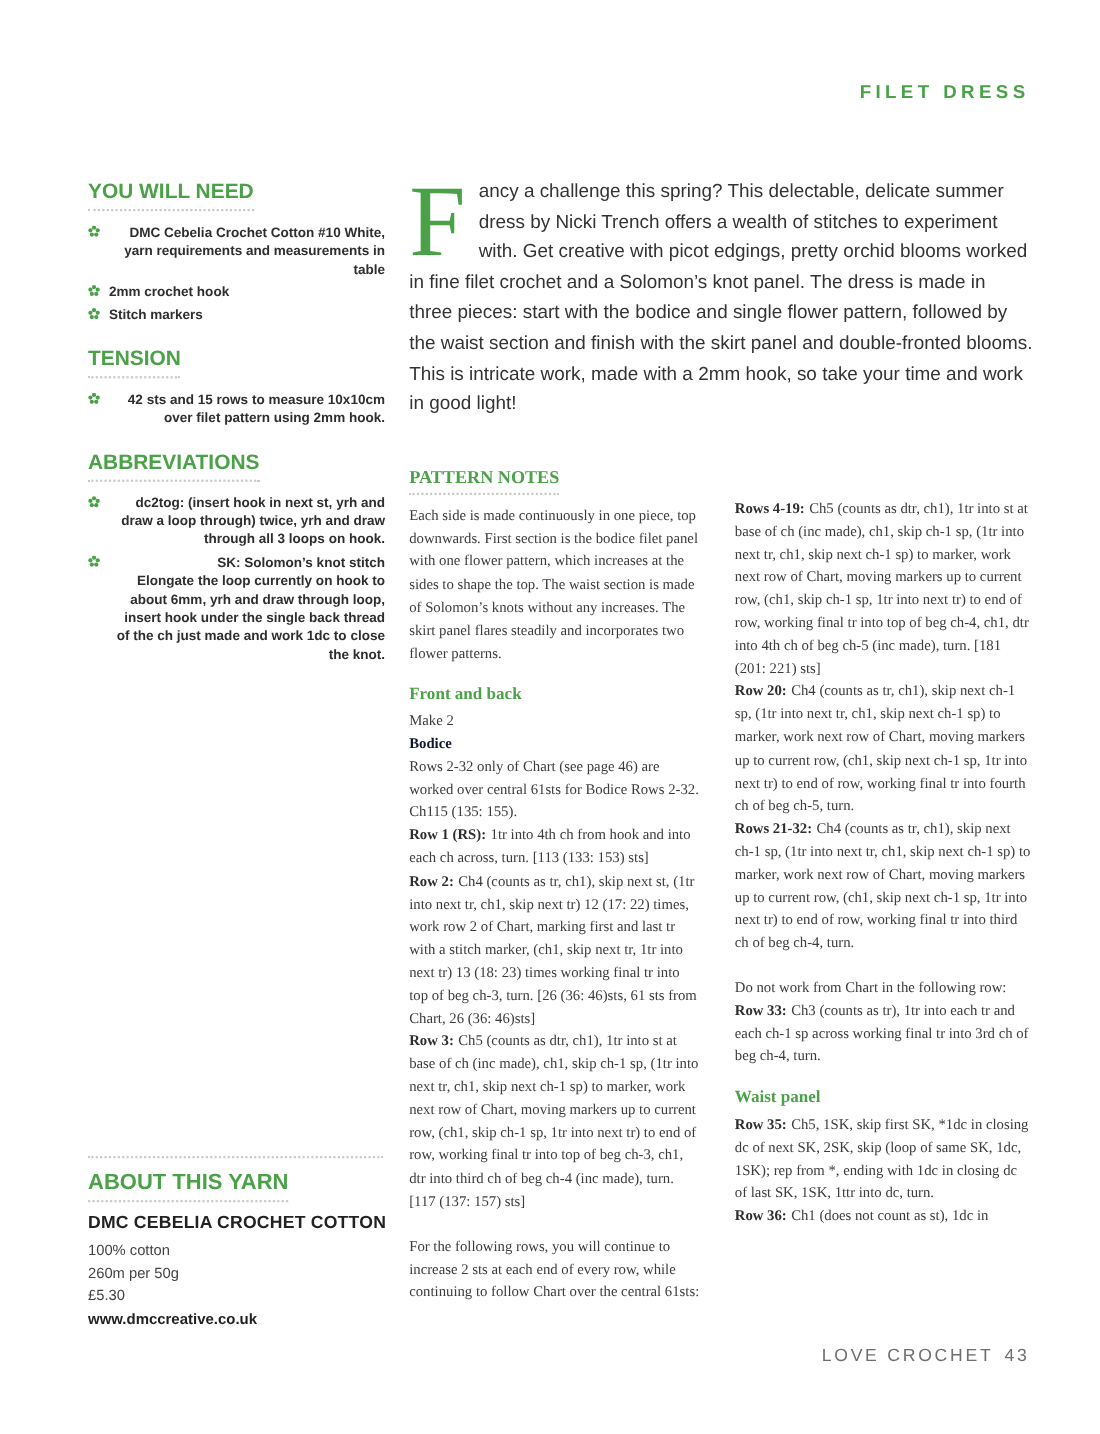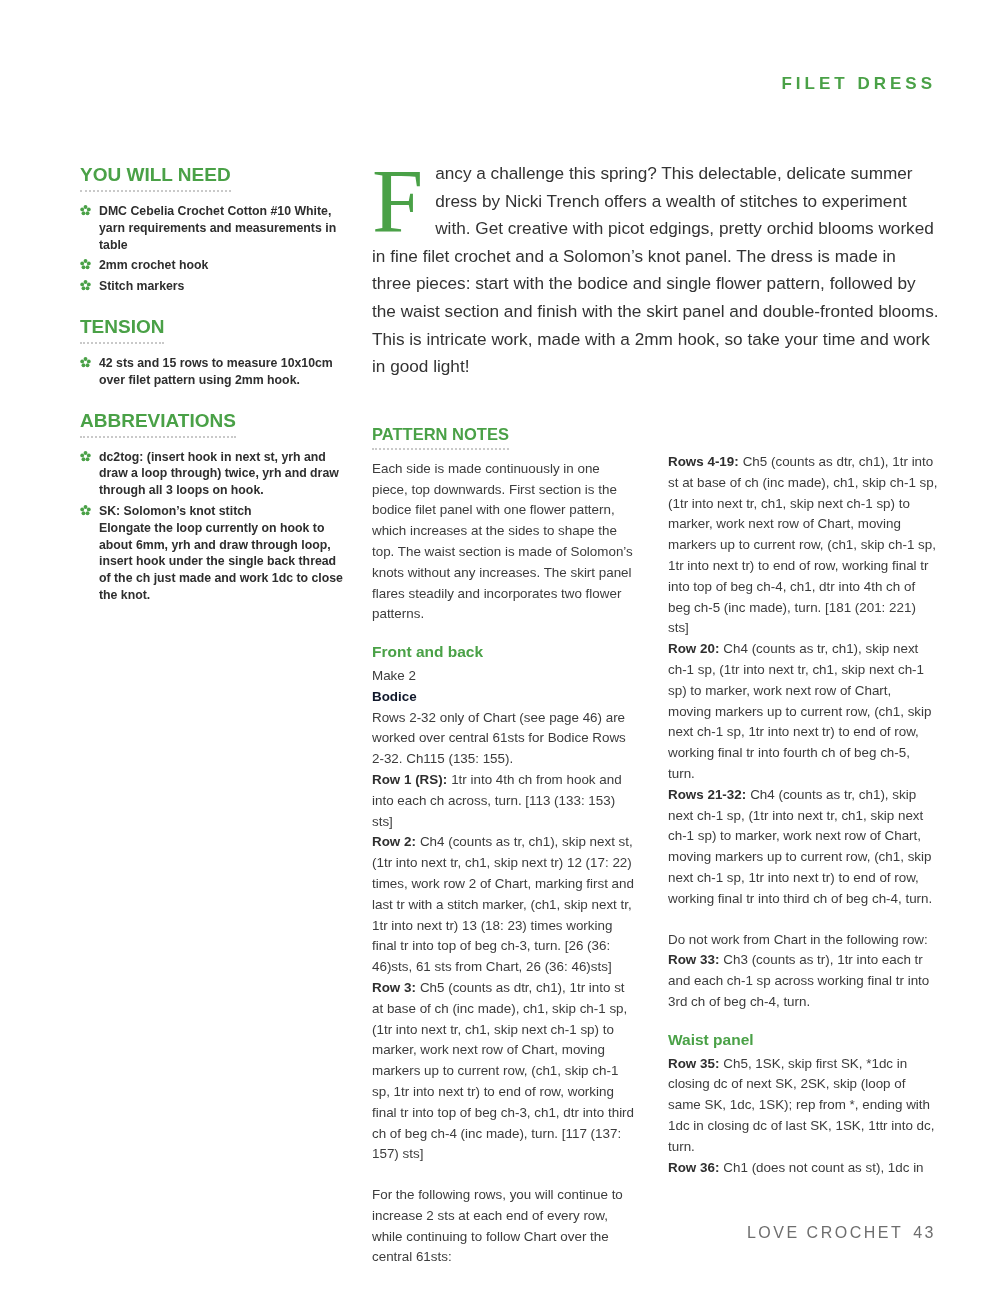--- a/index.html
+++ b/index.html
@@ -11,21 +11,21 @@
   .header-tag{
     position:absolute;top:74px;right:64px;
     color:#4aa147;font-weight:bold;font-size:17px;letter-spacing:4px;
   }
   
   .sidebar{position:absolute;left:80px;top:164px;width:270px;}
   .sb-head{
     margin:0;color:#4aa147;font-size:19px;font-weight:bold;letter-spacing:0px;
     display:table;border-bottom:2px dotted #c9c9c9;padding-bottom:4px;
   }
-  .sb-section{margin-bottom:21px;}
+  .sb-section{margin-bottom:21px;text-align:right;}
   .sb-list{list-style:none;margin:11px 0 0 0;padding:0;}
   .sb-list li{
     display:flex;gap:8px;align-items:flex-start;
     font-size:12.3px;line-height:16.8px;font-weight:bold;color:#2e2e2e;
     margin-bottom:4px;
   }
   .bullet{flex:0 0 auto;margin-top:2px;line-height:0;}
   .li-text{white-space:pre-line;}
   
   .about-yarn{position:absolute;left:80px;top:1051px;width:282px;}
@@ -40,21 +40,21 @@
   
   .intro{
     position:absolute;left:372px;top:160px;width:567px;
     font-size:17.2px;line-height:27.6px;color:#333;
   }
   .dropcap{
     float:left;font-family:"Liberation Serif",serif;color:#4aa147;
     font-size:92px;line-height:72px;margin:5px 12px 0 0;
   }
   
-  .col{position:absolute;font-size:13.4px;line-height:20.8px;color:#3c3c3c;}
+  .col{position:absolute;font-size:13.4px;line-height:20.8px;color:#3c3c3c;font-family:Liberation Serif, serif;}
   .col-mid{left:372px;top:424px;width:266px;}
   .col-right{left:668px;top:452px;width:270px;}
   .notes-head{
     margin:0 0 9px 0;color:#4aa147;font-size:16.5px;font-weight:bold;
     display:table;border-bottom:2px dotted #c9c9c9;padding-bottom:3px;
   }
   .col p{margin:0;}
   .subhead{margin:17px 0 3px 0;color:#4aa147;font-size:15.5px;font-weight:bold;}
   .bold-line{font-weight:bold;color:#0f172a;}
   .gap-above{margin-top:20px !important;}
@@ -166,20 +166,29 @@
                 </g>
                 <circle cx="6" cy="5.9" r="1.4" fill="#fff"></circle>
               </svg></span>
           <span class="li-text">SK: Solomon’s knot stitch
 Elongate the loop currently on hook to about 6mm, yrh and draw through loop, insert hook under the single back thread of the ch just made and work 1dc to close the knot.</span>
         </li>
       </ul>
     </section>
   </aside>
 
+  <section class="about-yarn">
+    <div class="about-rule"></div>
+    <h2 class="about-head">ABOUT THIS YARN</h2>
+    <h3 class="yarn-name">DMC CEBELIA CROCHET COTTON</h3>
+    <p class="yarn-line">100% cotton</p>
+    <p class="yarn-line">260m per 50g</p>
+    <p class="yarn-line">£5.30</p>
+    <p class="yarn-site">www.dmccreative.co.uk</p>
+  </section>
 
   <section class="intro">
     <span class="dropcap">F</span><span>ancy a challenge this spring? This delectable, delicate summer dress by Nicki Trench offers a wealth of stitches to experiment with. Get creative with picot edgings, pretty orchid blooms worked in fine filet crochet and a Solomon’s knot panel. The dress is made in three pieces: start with the bodice and single flower pattern, followed by the waist section and finish with the skirt panel and double-fronted blooms. This is intricate work, made with a 2mm hook, so take your time and work in good light!</span>
   </section>
 
   <section class="col col-mid">
     <h2 class="notes-head">PATTERN NOTES</h2>
     <p>Each side is made continuously in one piece, top downwards. First section is the bodice filet panel with one flower pattern, which increases at the sides to shape the top. The waist section is made of Solomon’s knots without any increases. The skirt panel flares steadily and incorporates two flower patterns.</p>
 
     <h3 class="subhead">Front and back</h3>

